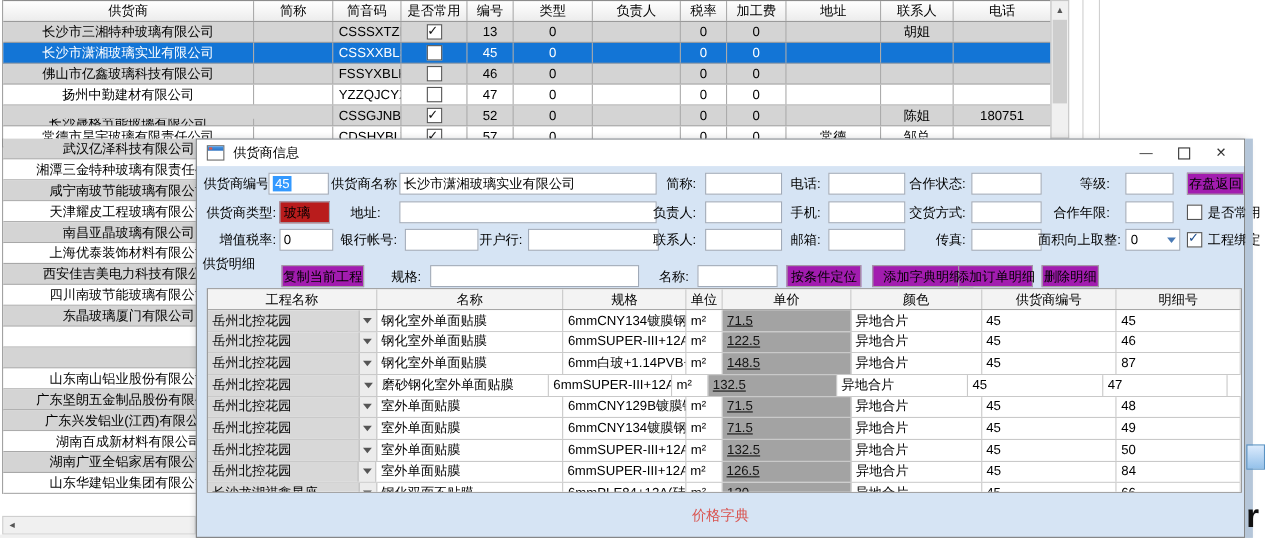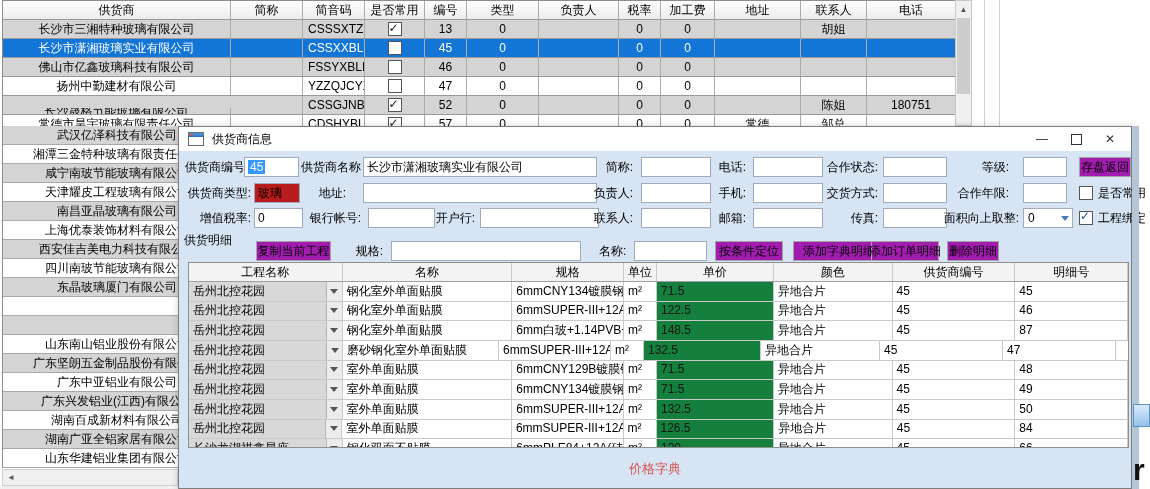--- a/index.html
+++ b/index.html
@@ -59,21 +59,21 @@
   .tri{width:0;height:0;border-left:4px solid transparent;border-right:4px solid transparent;border-top:5px solid #4a7ab5;}
 
   
   #detail-grid{position:absolute;left:9px;top:135px;width:941px;height:186px;background:#fff;border:1px solid #8f8f8f;
     box-sizing:border-box;overflow:hidden;}
   .grow{display:flex;height:18.67px;border-bottom:1px solid #c9c9c9;background:#fff;}
   .grow.ghd{height:18px;background:#f3f3f3;border-bottom:1px solid #9f9f9f;}
   .gcell{box-sizing:border-box;border-right:1px solid #c9c9c9;display:flex;align-items:center;padding:0 4px;
     overflow:hidden;white-space:nowrap;line-height:17px;}
   .grow.ghd .gcell{justify-content:center;padding:0;}
-  .gcell.price{background:#15803d;color:#141414;}
+  .gcell.price{background:#a3a3a3;color:#141414;text-decoration:underline;}
   .gcombo{box-sizing:border-box;border-right:1px solid #c9c9c9;background:#d8d8d8;display:flex;align-items:center;overflow:hidden;}
   .gcombo .txt{flex:1;padding-left:4px;overflow:hidden;white-space:nowrap;}
   .gcombo .gbtn{width:15px;align-self:stretch;background:#ececec;border-left:1px solid #b5b5b5;
     display:flex;align-items:center;justify-content:center;}
   .gbtn .tri{border-top-color:#555;}
 
   #footer-label{position:absolute;left:0;top:333px;width:100%;text-align:center;color:#d9534f;font-size:13px;}
 
   
   #edge-strip{left:1132px;top:126px;width:7px;height:363px;background:#b5c6d9;}
@@ -212,21 +212,20 @@
       <div class="lcell">天津耀皮工程玻璃有限公司</div>
       <div class="lcell stripe">南昌亚晶玻璃有限公司</div>
       <div class="lcell">上海优泰装饰材料有限公司</div>
       <div class="lcell stripe">西安佳吉美电力科技有限公司</div>
       <div class="lcell">四川南玻节能玻璃有限公司</div>
       <div class="lcell stripe">东晶玻璃厦门有限公司</div>
       <div class="lcell"></div>
       <div class="lcell stripe"></div>
       <div class="lcell">山东南山铝业股份有限公司</div>
       <div class="lcell stripe">广东坚朗五金制品股份有限公司</div>
-      <div class="lcell">广东中亚铝业有限公司</div>
       <div class="lcell stripe">广东兴发铝业(江西)有限公司</div>
       <div class="lcell">湖南百成新材料有限公司</div>
       <div class="lcell stripe">湖南广亚全铝家居有限公司</div>
       <div class="lcell">山东华建铝业集团有限公司</div>
     </div>
   <div id="hscroll" class="abs">
     <div class="arr">◄</div>
   </div>
   <div id="bottom-strip" class="abs"></div>
 

